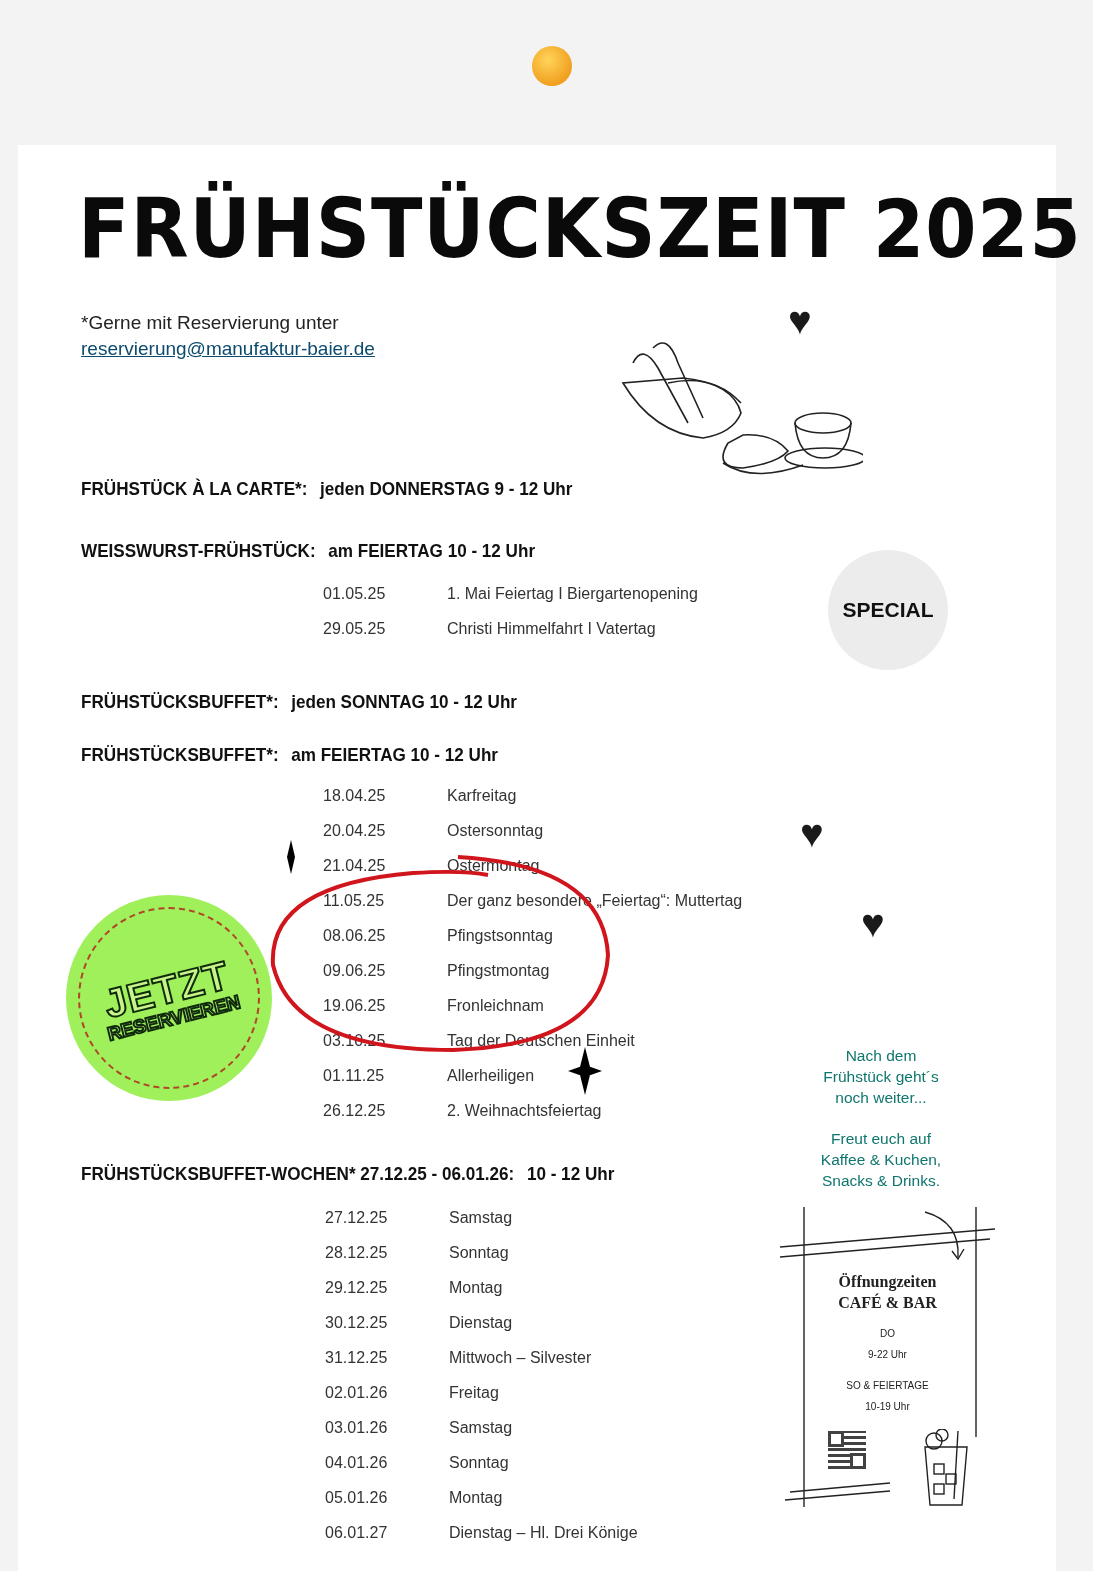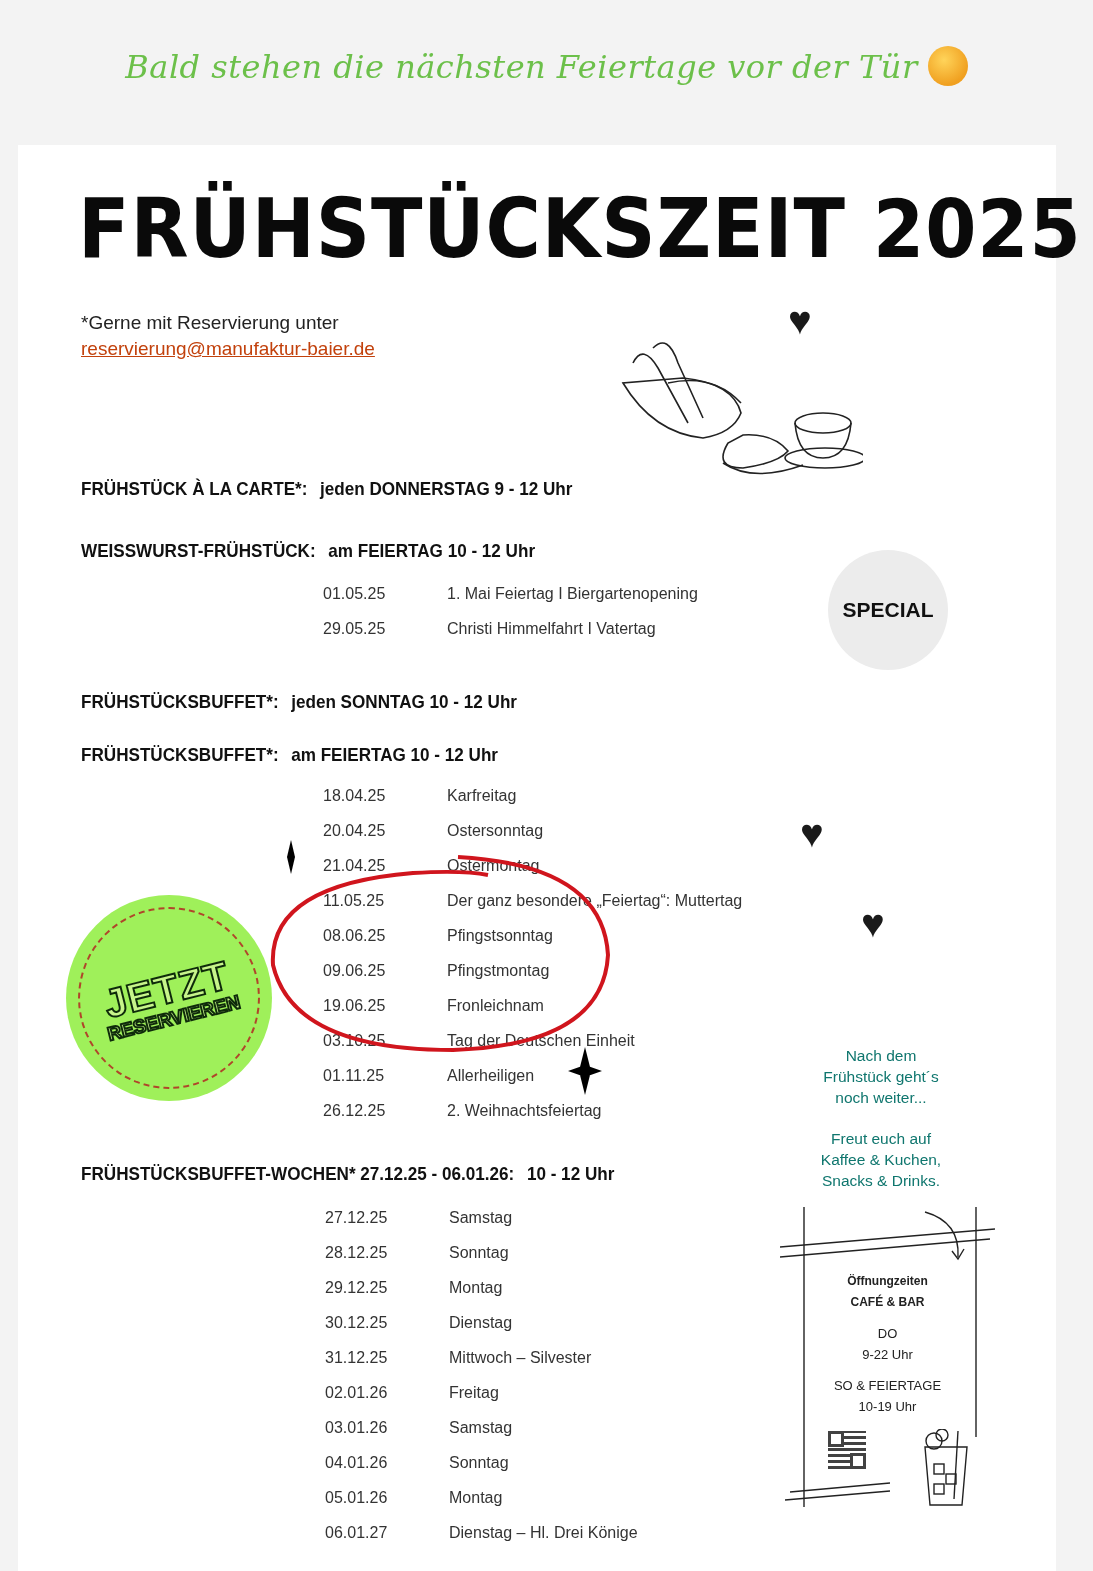--- a/index.html
+++ b/index.html
@@ -26,21 +26,21 @@
   }
   .abs { position:absolute; }
   .title {
     left:60px; top:36px; font-size:82px; font-weight:bold; letter-spacing:1px;
     color:#0a0a0a; font-family:"DejaVu Sans", sans-serif; white-space:nowrap;
     transform:scaleX(0.92); transform-origin:left top;
   }
   .title .year { font-size:80px; }
   .intro { left:63px; top:165px; font-size:19px; line-height:26px; color:#222; }
   .intro p { margin:0 0 14px 0; }
-  .intro a { color:#c2410c; text-decoration:underline;text-align:center; }
+  .intro a { color:#0c4a6e; text-decoration:underline;text-align:center; }
   .quote {
     left:820px; top:223px; width:142px; text-align:right;
     font-style:italic; font-size:15px; line-height:21px; color:#333;
   }
   .section-head {
     position:absolute; left:63px; font-size:19px; font-weight:bold; color:#111;
     white-space:nowrap; transform:scaleX(0.9); transform-origin:left center;
   }
   .section-head .detail { margin-left:14px; }
   .row { position:absolute; font-size:16px; color:#333; white-space:nowrap; }
@@ -69,42 +69,42 @@
     left:780px; top:900px; width:166px; text-align:center; font-size:15.5px;
     line-height:21px; color:#0f766e;
   }
   .side-text p { margin:0 0 20px 0; }
   .hours {
     left:762px; top:1062px; width:215px; height:300px;
   }
   .hours .inner {
     position:absolute; left:0; top:64px; width:215px; text-align:center; color:#222;
   }
-  .hours .h-title { font-weight:bold; font-size:12px; line-height:21px; }
-  .hours .h-line { font-size:13px; line-height:21px; }
+  .hours .h-title { font-weight:bold; font-size:16px; line-height:21px;font-family:Liberation Serif, serif; }
+  .hours .h-line { font-size:10px; line-height:21px; }
   .hours .gap { height:10px; }
   .qr {
     position:absolute; left:48px; top:224px; width:38px; height:38px;
     background:
       repeating-linear-gradient(0deg, #222 0 3px, #fff 3px 6px),
       #fff;
     opacity:0.85;
   }
   .qr::before, .qr::after {
     content:""; position:absolute; width:10px; height:10px; border:3px solid #222; background:#fff;
   }
   .qr::before { left:0; top:0; } .qr::after { right:0; bottom:0; }
   .heart { position:absolute; font-size:40px; color:#1a1a1a; line-height:1; }
   .sparkle { position:absolute; color:#000; line-height:1; }
 </style>
 </head>
 <body>
 
 <div class="caption">
-  <span>Bald stehen die nächsten Feiertage vor der Tür</span><span class="emoji"></span>
+  <span class="emoji"></span>
 </div>
 
 <div class="paper">
 
   <div class="abs title">
     <span>FRÜHSTÜCKSZEIT</span>
     <span class="year">2025</span>
   </div>
 
   <div class="abs intro">

